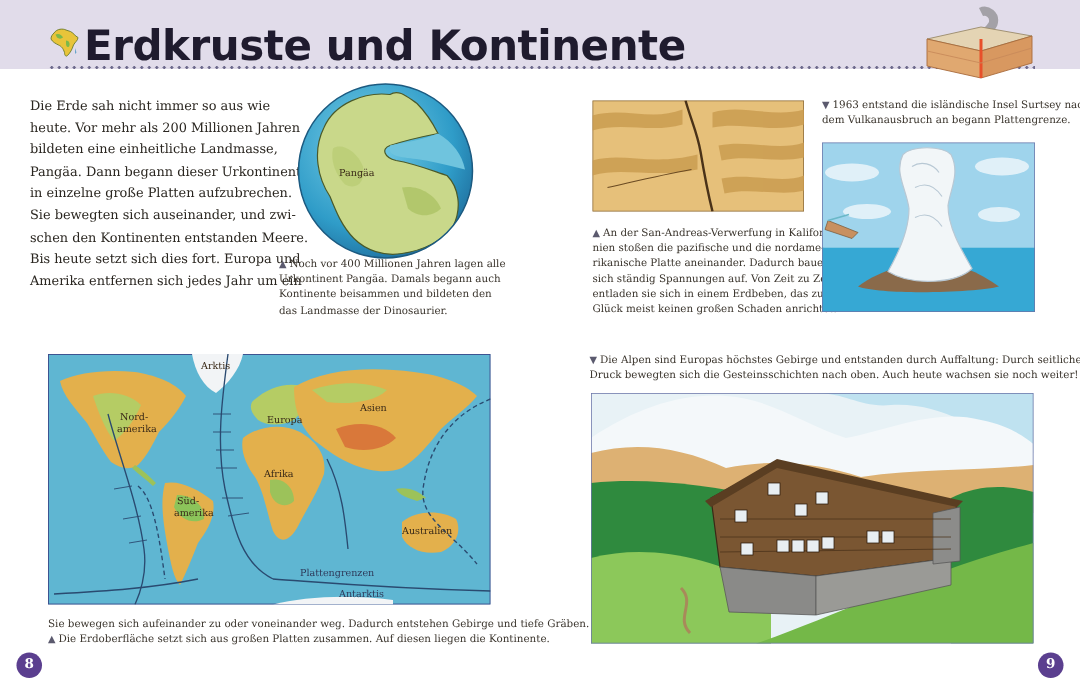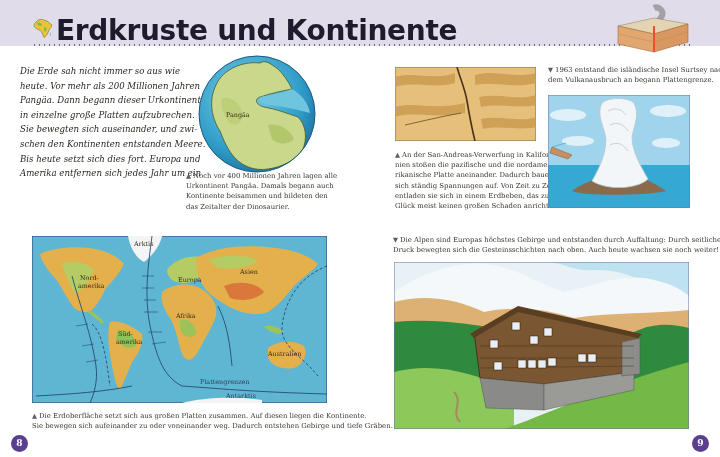--- a/index.html
+++ b/index.html
@@ -9,21 +9,21 @@
   .header-band { position: absolute; left: 0; top: 0; width: 720px; height: 46px; background: #e1dcea; }
   .header-dots { position: absolute; left: 32px; top: 44px; width: 658px; height: 2px;
     background-image: radial-gradient(circle, #6d6a8c 0.9px, transparent 1.1px);
     background-size: 5px 2px; background-repeat: repeat-x; }
   .title { position: absolute; left: 56px; top: 14px; font-family: "DejaVu Sans", "Liberation Sans", sans-serif;
     font-weight: bold; font-size: 28px; letter-spacing: -0.3px; color: #1f1b2e; white-space: nowrap; }
   .africa-icon { position: absolute; left: 31px; top: 16px; width: 24px; height: 24px; }
 
   .volcano-block { position: absolute; left: 614px; top: 4px; width: 78px; height: 52px; }
 
-  .body-text { position: absolute; left: 20px; top: 64px; width: 150px; font-size: 8.6px; line-height: 14.6px; color: #2a2620; font-style: italic; }
+  .body-text { position: absolute; left: 20px; top: 64px; width: 150px; font-size: 8.6px; line-height: 14.6px; color: #2a2620; }
   .body-text span { display: block; white-space: nowrap; }
 
   .caption { position: absolute; font-size: 6.9px; line-height: 10.2px; color: #3a342c; }
   .caption span { display: block; white-space: nowrap; }
   .tri { color: #5b5a6e; font-size: 6.5px; margin-right: 2px; }
 
   .globe { position: absolute; left: 198px; top: 55px; width: 118px; height: 118px; }
   .globe-caption { left: 186px; top: 171px; width: 150px; }
 
   .world-map { position: absolute; left: 32px; top: 236px; width: 295px; height: 167px; }
@@ -67,20 +67,21 @@
   <polygon points="4,22 40,30 40,48 4,40" fill="#e0a870" stroke="#a86a3a" stroke-width="0.6"></polygon>
   <polygon points="40,30 74,20 74,38 40,48" fill="#d89860" stroke="#a86a3a" stroke-width="0.6"></polygon>
   <line x1="40" y1="22" x2="40" y2="48" stroke="#e8502a" stroke-width="2"></line>
   <line x1="4" y1="30" x2="40" y2="38" stroke="#c88a5a" stroke-width="0.6"></line>
   <line x1="40" y1="38" x2="74" y2="28" stroke="#c88a5a" stroke-width="0.6"></line>
 </svg>
 
 <div class="body-text">
   <span>Die Erde sah nicht immer so aus wie</span>
   <span>heute. Vor mehr als 200 Millionen Jahren</span>
+  <span>bildeten eine einheitliche Landmasse,</span>
   <span>Pangäa. Dann begann dieser Urkontinent</span>
   <span>in einzelne große Platten aufzubrechen.</span>
   <span>Sie bewegten sich auseinander, und zwi-</span>
   <span>schen den Kontinenten entstanden Meere.</span>
   <span>Bis heute setzt sich dies fort. Europa und</span>
   <span>Amerika entfernen sich jedes Jahr um ein</span>
 </div>
 
 <svg class="globe" viewBox="0 0 118 118">
   <defs>
@@ -101,21 +102,21 @@
     <path d="M62 42 C72 40 84 38 94 34 C104 40 110 48 112 58 C104 56 96 54 86 52 C74 50 64 50 62 46 Z" fill="#6fc4de"></path>
   </g>
   <circle cx="59" cy="59" r="58" fill="none" stroke="#1c5a80" stroke-width="1"></circle>
   <text x="28" y="62" class="map-label">Pangäa</text>
 </svg>
 
 <div class="caption globe-caption">
   <span><i class="tri" style="font-style:normal">▲</i><b style="font-weight:normal">Noch vor 400 Millionen Jahren lagen alle</b></span>
   <span>Urkontinent Pangäa. Damals begann auch</span>
   <span>Kontinente beisammen und bildeten den</span>
-  <span>das Zeitalter der Dinosaurier.</span>
+  <span>das Landmasse der Dinosaurier.</span>
 </div>
 
 <svg class="world-map" viewBox="0 0 295 167">
   <rect x="0" y="0" width="295" height="167" fill="#5fb6d2" stroke="#3a4a8a" stroke-width="1.2"></rect>
 
   <path d="M96 0 L130 0 C128 10 120 20 112 26 C104 22 98 12 96 0 Z" fill="#f2f4f6"></path>
 
   <path d="M8 18 C20 12 40 10 58 12 C70 14 84 18 92 28 C88 36 82 44 74 52 C70 60 66 68 60 74 C54 78 48 76 42 72 C36 64 32 56 26 46 C18 36 10 28 8 18 Z" fill="#e3b04c"></path>
   <path d="M30 28 C40 24 54 26 62 34 C58 44 50 54 44 58 C38 50 34 40 30 28 Z" fill="#b5cc64"></path>
 
@@ -167,22 +168,22 @@
   <text x="208" y="38" class="map-label">Asien</text>
   <text x="144" y="82" class="map-label">Afrika</text>
   <text x="86" y="100" class="map-label">Süd-</text>
   <text x="84" y="108" class="map-label">amerika</text>
   <text x="236" y="120" class="map-label">Australien</text>
   <text x="168" y="148" class="map-label-sea">Plattengrenzen</text>
   <text x="194" y="162" class="map-label-sea">Antarktis</text>
 </svg>
 
 <div class="caption map-caption">
+  <span>Sie bewegen sich aufeinander zu oder voneinander weg. Dadurch entstehen Gebirge und tiefe Gräben.</span>
   <span><i class="tri" style="font-style:normal">▲</i><b style="font-weight:normal">Die Erdoberfläche setzt sich aus großen Platten zusammen. Auf diesen liegen die Kontinente.</b></span>
-  <span>Sie bewegen sich aufeinander zu oder voneinander weg. Dadurch entstehen Gebirge und tiefe Gräben.</span>
 </div>
 
 <div class="page-num page-left">8</div>
 
 <svg class="fault-img" viewBox="0 0 141 74">
   <rect x="0" y="0" width="141" height="74" fill="#e6c07a" stroke="#8a6a3a" stroke-width="1"></rect>
   <g fill="#c99a4e" opacity="0.8">
     <path d="M0 10 C20 4 40 14 60 6 L60 16 C40 22 20 14 0 20 Z"></path>
     <path d="M0 40 C20 34 40 44 70 36 L70 46 C40 52 20 44 0 50 Z"></path>
     <path d="M80 8 C100 2 120 12 141 6 L141 16 C120 22 100 14 80 18 Z"></path>

